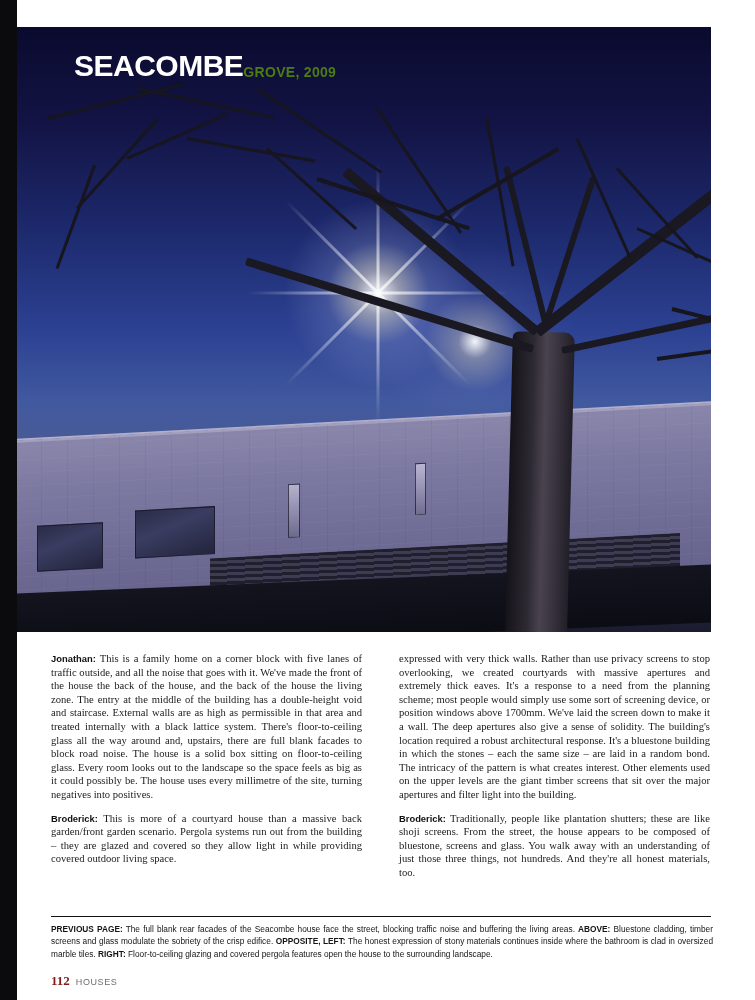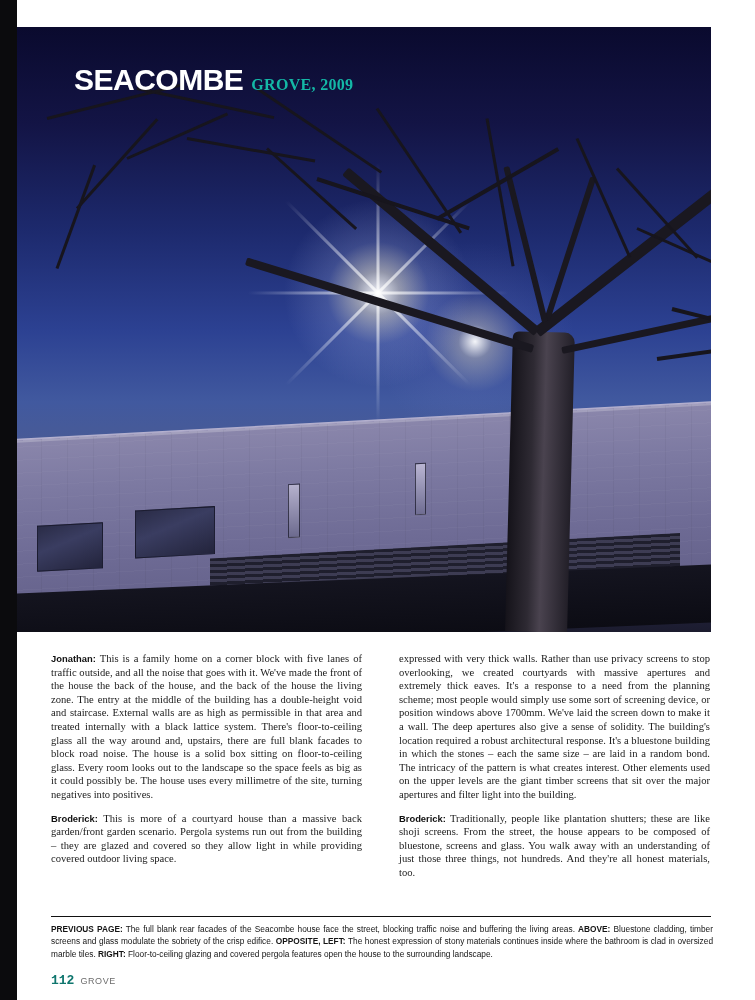--- a/index.html
+++ b/index.html
@@ -157,39 +157,39 @@
   }
   .twig {
     position: absolute;
     background: #17151d;
     transform-origin: 0 50%;
   }
   
   .title-block {
     position: absolute;
     left: 57px;
-    top: 38px;
+    top: 24px;
     display: flex;
     align-items: flex-end;
-    gap: 8px;
+    gap: 0px;
   }
   .title-main {
     font-family: "Liberation Sans", sans-serif;
     font-weight: 700;
     font-size: 30px;
     letter-spacing: -0.5px;
     color: #ffffff;
     line-height: 1;
   }
   .title-sub {
-    font-family: Liberation Serif, serif;
+    font-family: Liberation Sans, sans-serif;
     font-weight: 700;
-    font-size: 16px;
+    font-size: 14px;
     letter-spacing: 0.3px;
-    color: #14b8a6;
+    color: #4d7c0f;
     line-height: 1;
     padding-bottom: 2px;
   }
   
   .cols {
     position: absolute;
     left: 51px;
     top: 652px;
     width: 660px;
     display: flex;
@@ -236,24 +236,24 @@
   
   .footer {
     position: absolute;
     left: 51px;
     top: 973px;
     display: flex;
     align-items: baseline;
     gap: 6px;
   }
   .folio {
-    font-family: Liberation Mono, monospace;
+    font-family: Liberation Serif, serif;
     font-weight: 700;
     font-size: 13px;
-    color: #0f766e;
+    color: #7f1d1d;
   }
   .mast {
     font-family: "Liberation Sans", sans-serif;
     font-size: 9px;
     letter-spacing: 0.6px;
     color: #6d6d6d;
   }
 </style>
 </head>
 <body>
@@ -333,16 +333,16 @@
         <span class="speaker">Broderick:</span><span> Traditionally, people like plantation shutters; these are like shoji screens. From the street, the house appears to be composed of bluestone, screens and glass. You walk away with an understanding of just those three things, not hundreds. And they're all honest materials, too.</span>
       </p>
     </div>
   </div>
 
   <div class="caption-rule"></div>
   <div class="caption"><b>PREVIOUS PAGE:</b><span> The full blank rear facades of the Seacombe house face the street, blocking traffic noise and buffering the living areas. </span><b>ABOVE:</b><span> Bluestone cladding, timber screens and glass modulate the sobriety of the crisp edifice. </span><b>OPPOSITE, LEFT:</b><span> The honest expression of stony materials continues inside where the bathroom is clad in oversized marble tiles. </span><b>RIGHT:</b><span> Floor-to-ceiling glazing and covered pergola features open the house to the surrounding landscape.</span></div>
 
   <div class="footer">
     <span class="folio">112</span>
-    <span class="mast">GROVE</span>
+    <span class="mast">HOUSES</span>
   </div>
 
 </div>
 
 </body></html>

